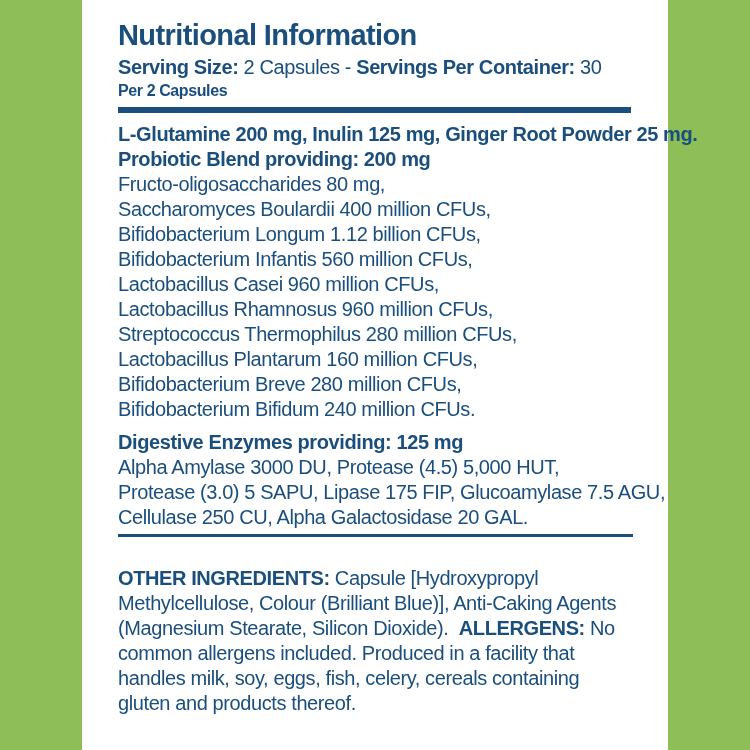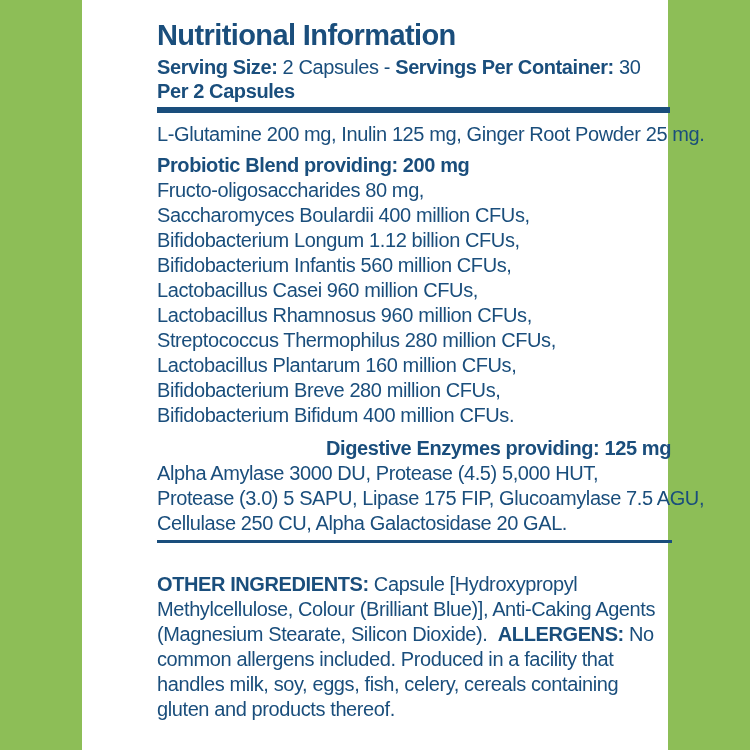--- a/index.html
+++ b/index.html
@@ -13,41 +13,40 @@
     font-family:"Liberation Sans", sans-serif;
     color:var(--blue);
     position:relative;
     overflow:hidden;
   }
   .label-panel{
     position:absolute;
     left:82px; top:0;
     width:586px; height:750px;
     background:#ffffff;
-    padding-left:39px;
   }
   .content{
     padding:20px 0 0 36px;
     width:550px;
     letter-spacing:-0.4px;
   }
   .title{
     font-size:29px;
     font-weight:bold;
     line-height:1.05;
     letter-spacing:-0.6px;
   }
   .serving-line{
     margin-top:5px;
     font-size:20px;
     line-height:24px;
     white-space:nowrap;
   }
   .per-line{
-    font-size:20px;
+    font-size:16px;
     line-height:24px;
     font-weight:bold;
   }
   .bold{font-weight:bold;margin-top:15px;}
   .thick-rule{
     margin-top:4px;
     width:513px;
     height:6px;
     background:var(--blue);
   }
@@ -55,29 +54,29 @@
     margin-top:4px;
     width:515px;
     height:3px;
     background:var(--blue);
   }
   .line, .para{
     font-size:20px;
     line-height:25px;
     white-space:nowrap;
   }
-  .base-ingredients{margin-top:9px;}
+  .base-ingredients{margin-top:9px;font-weight:bold;}
   .section-heading{
     font-size:20px;
     line-height:25px;
     font-weight:bold;
     white-space:nowrap;
   }
-  .probiotic-heading{margin-top:6px;}
-  .enzymes-heading{margin-top:8px;text-align:right;}
+  .probiotic-heading{}
+  .enzymes-heading{margin-top:8px;}
   .other-para{
     margin-top:29px;
     font-size:20px;
     line-height:25px;
     width:515px;
     white-space:normal;
   }
 </style>
 </head>
 <body>
@@ -99,21 +98,21 @@
     <div>
         <div class="line">Fructo-oligosaccharides 80 mg,</div>
         <div class="line">Saccharomyces Boulardii 400 million CFUs,</div>
         <div class="line">Bifidobacterium Longum 1.12 billion CFUs,</div>
         <div class="line">Bifidobacterium Infantis 560 million CFUs,</div>
         <div class="line">Lactobacillus Casei 960 million CFUs,</div>
         <div class="line">Lactobacillus Rhamnosus 960 million CFUs,</div>
         <div class="line">Streptococcus Thermophilus 280 million CFUs,</div>
         <div class="line">Lactobacillus Plantarum 160 million CFUs,</div>
         <div class="line">Bifidobacterium Breve 280 million CFUs,</div>
-        <div class="line">Bifidobacterium Bifidum 400 million CFUs.</div>
+        <div class="line">Bifidobacterium Bifidum 240 million CFUs.</div>
       </div>
 
     <div class="section-heading enzymes-heading">Digestive Enzymes providing: 125 mg</div>
     <div>
         <div class="line">Alpha Amylase 3000 DU, Protease (4.5) 5,000 HUT,</div>
         <div class="line">Protease (3.0) 5 SAPU, Lipase 175 FIP, Glucoamylase 7.5 AGU,</div>
         <div class="line">Cellulase 250 CU, Alpha Galactosidase 20 GAL.</div>
       </div>
 
     <div class="thin-rule"></div>

